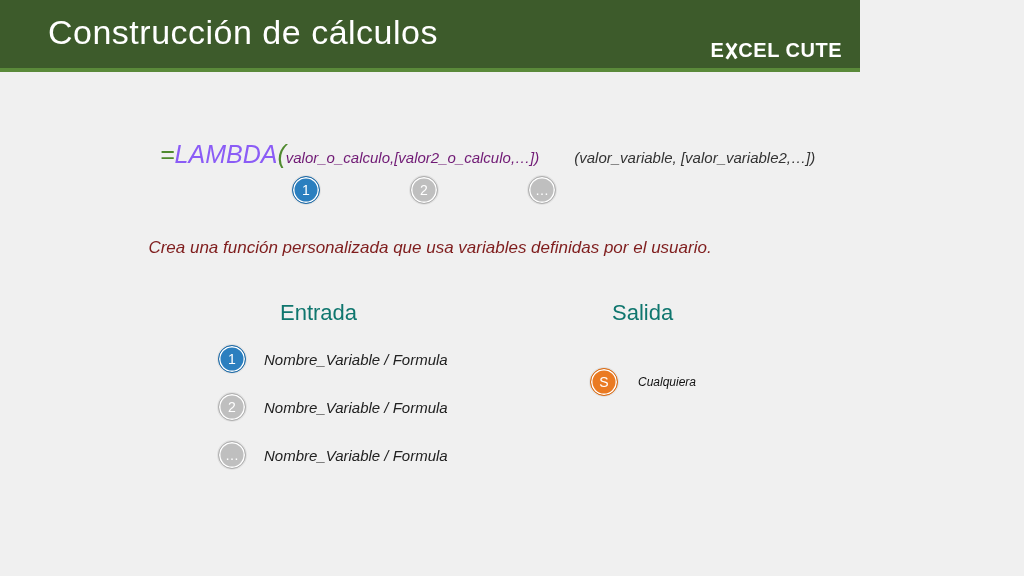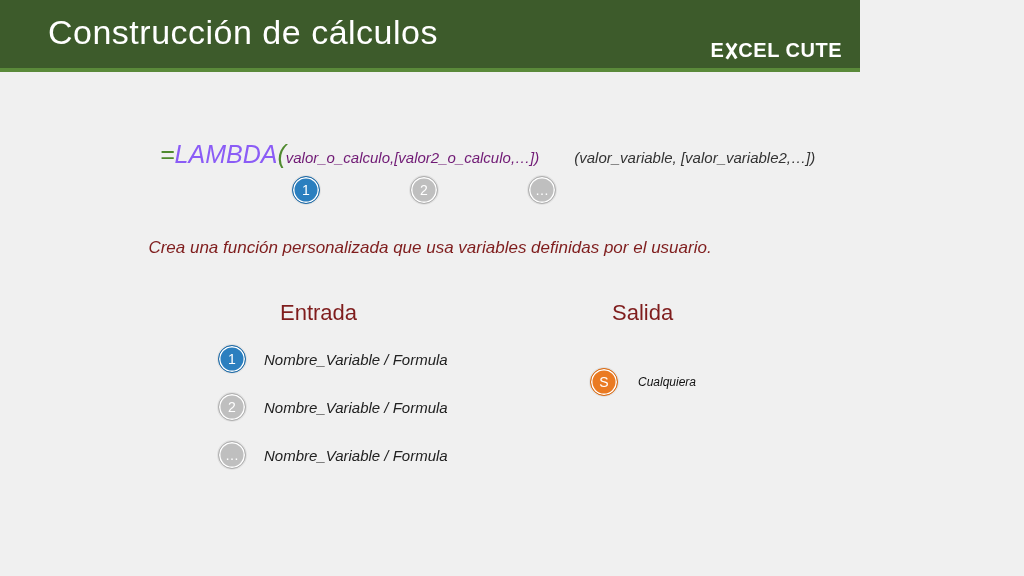--- a/index.html
+++ b/index.html
@@ -126,21 +126,21 @@
     left: 0;
     width: 100%;
     text-align: center;
     font-style: italic;
     font-size: 17px;
     color: #7f1d1d;
     margin-top: 22px;
   }
 
   .section-title {
-    color: #7f1d1d;
+    color: #0f766e;
     font-size: 22px;
   }
   .entrada-title { position: absolute; top: 300px; left: 280px; }
   .salida-title  { position: absolute; top: 300px; left: 612px; }
 
   .input-list {
     position: absolute;
     top: 345px;
     left: 218px;
   }

